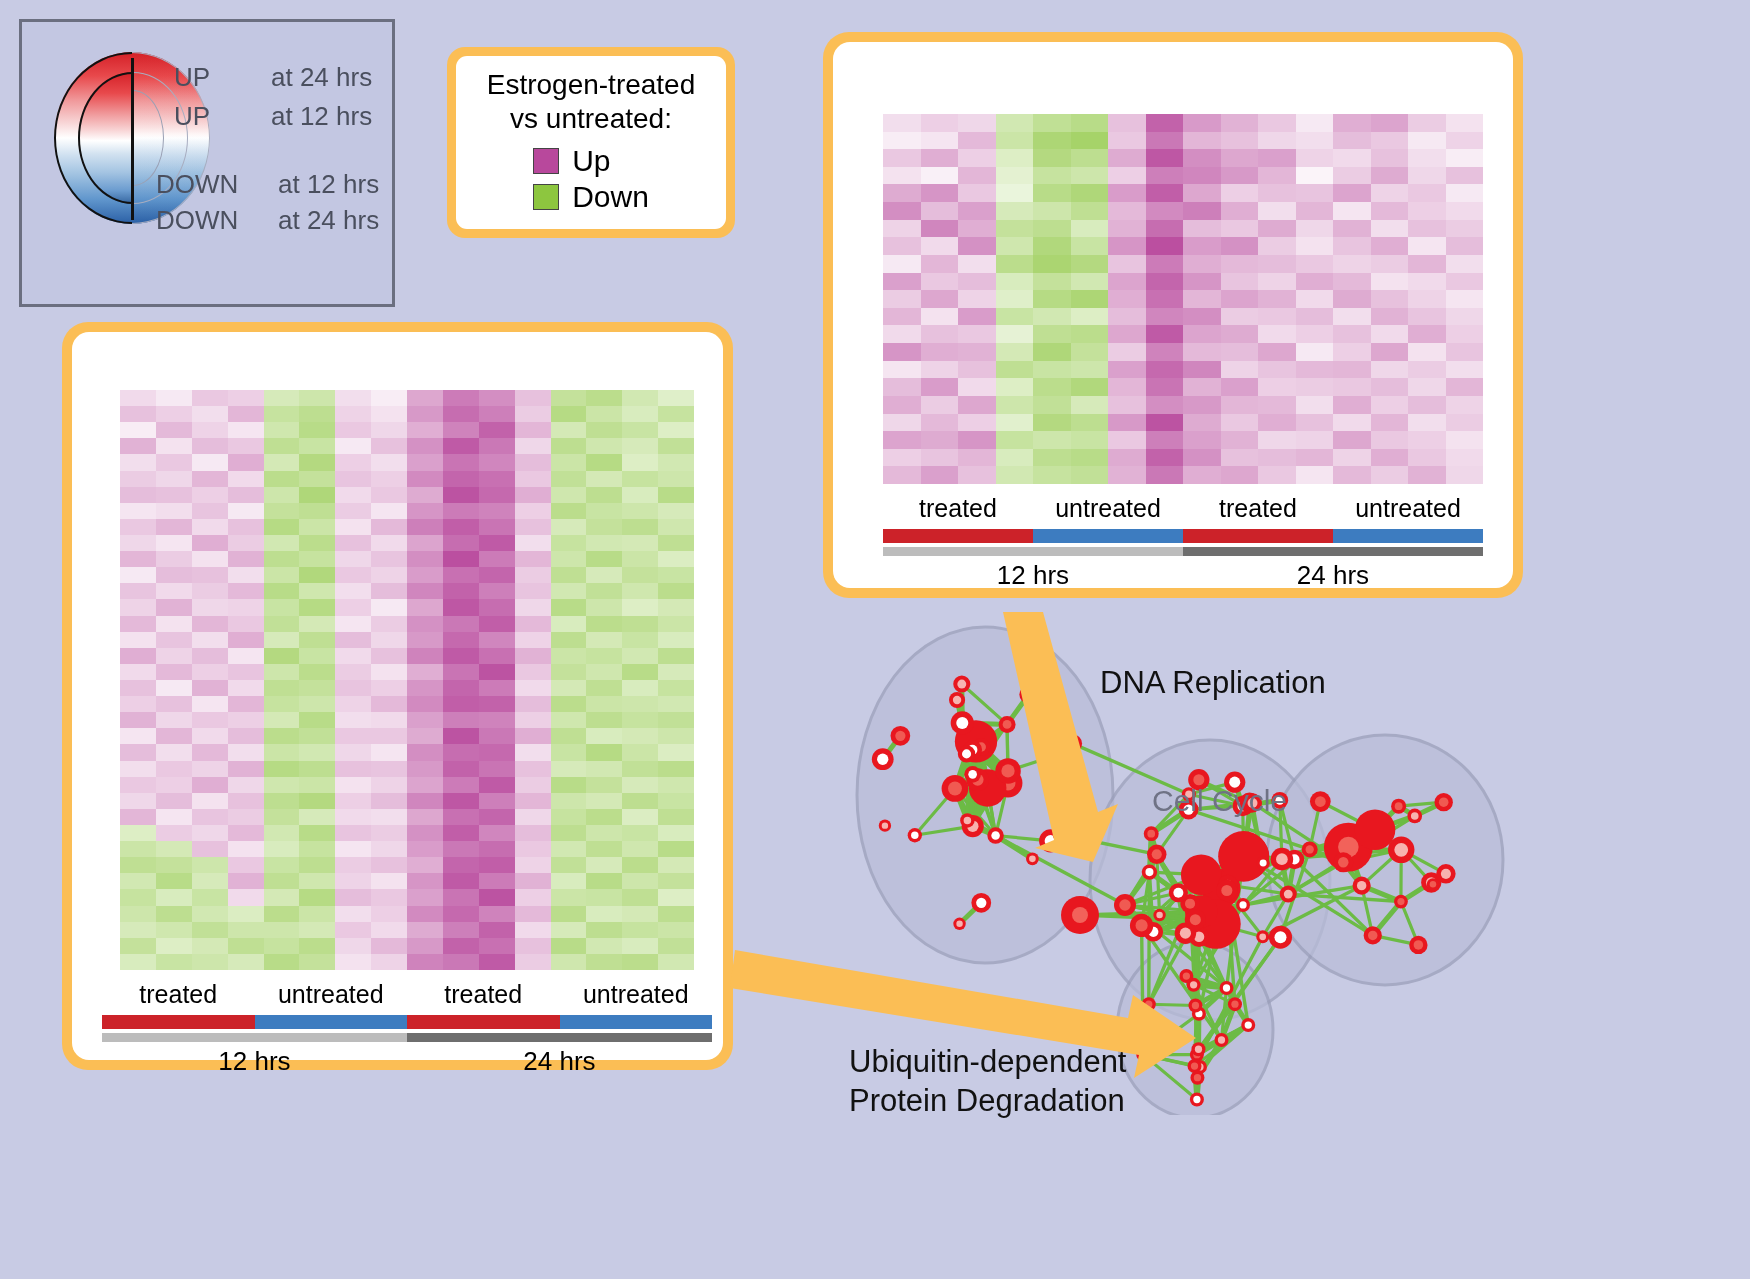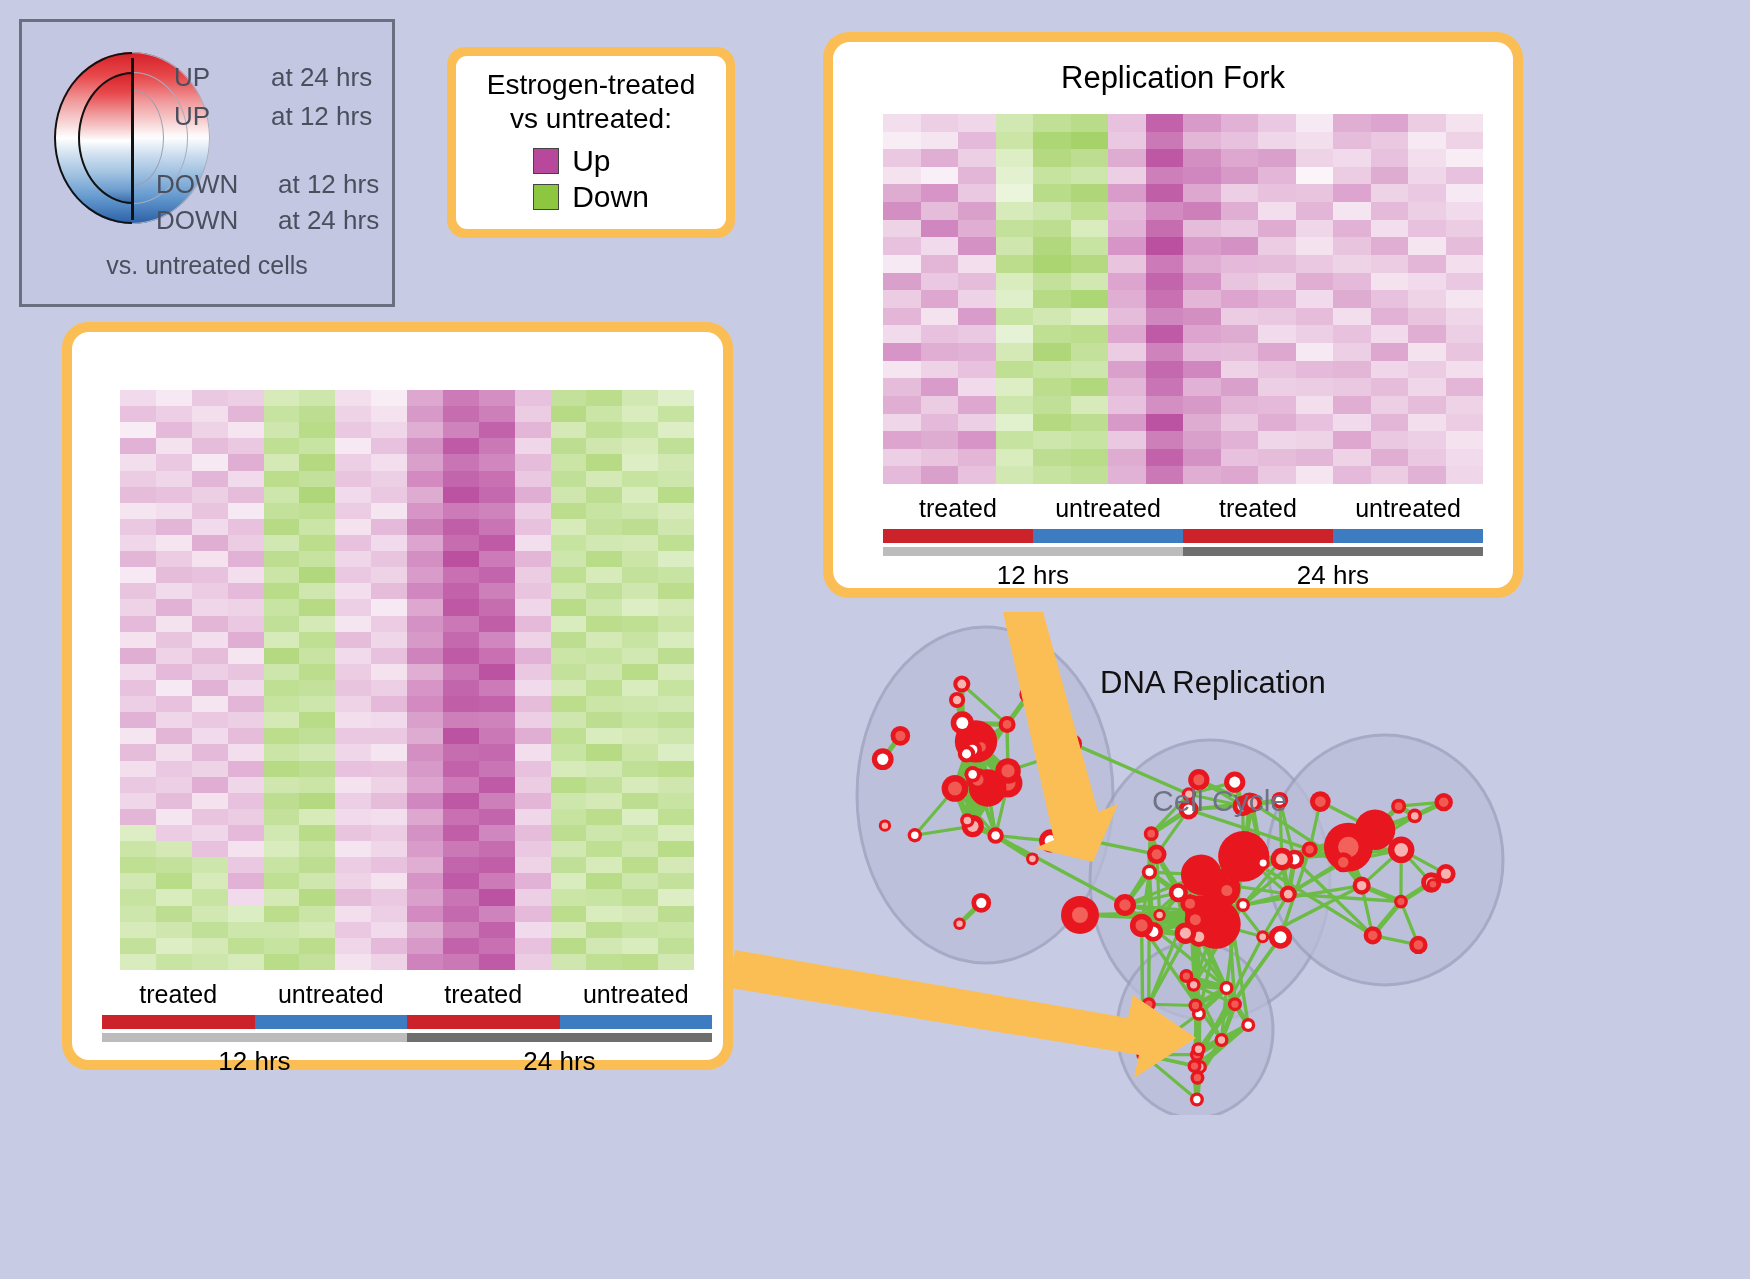--- a/index.html
+++ b/index.html
@@ -172,21 +172,20 @@
     <span class="donut-lbl lbl-up24">UP</span>
     <span class="donut-lbl lbl-at24top">at 24 hrs</span>
     <span class="donut-lbl lbl-up12">UP</span>
     <span class="donut-lbl lbl-at12top">at 12 hrs</span>
     <span class="donut-lbl lbl-dn12">DOWN</span>
     <span class="donut-lbl lbl-at12bot">at 12 hrs</span>
     <span class="donut-lbl lbl-dn24">DOWN</span>
     <span class="donut-lbl lbl-at24bot">at 24 hrs</span>
 
     <div class="donut-foot">
-      <div>vs. untreated cells</div>
     </div>
   </div>
 
   <div class="legend-updown">
     <div class="inner">
       <div class="lg-title">
         <div>Estrogen-treated</div>
         <div>vs untreated:</div>
       </div>
       <div class="lg-rows">
@@ -197,21 +196,20 @@
         <div class="lg-row">
           <span class="swatch" id="sw-down" style="background: rgb(141, 198, 63);"></span>
           <span class="lg-lbl">Down</span>
         </div>
       </div>
     </div>
   </div>
 
   <div class="panel" id="panel-rep">
     <div class="sheet">
-      <div class="panel-title">Replication Fork</div>
       <div class="hm" id="rep-hm" style="grid-template-columns: repeat(16, 1fr); grid-template-rows: repeat(21, 1fr);">
           <div class="hm-cell" style="background: rgb(242, 222, 237);"></div>
           <div class="hm-cell" style="background: rgb(237, 207, 229);"></div>
           <div class="hm-cell" style="background: rgb(239, 215, 233);"></div>
           <div class="hm-cell" style="background: rgb(209, 232, 178);"></div>
           <div class="hm-cell" style="background: rgb(192, 224, 149);"></div>
           <div class="hm-cell" style="background: rgb(184, 220, 136);"></div>
           <div class="hm-cell" style="background: rgb(231, 193, 221);"></div>
           <div class="hm-cell" style="background: rgb(194, 98, 170);"></div>
           <div class="hm-cell" style="background: rgb(216, 154, 201);"></div>
@@ -1903,19 +1901,21 @@
           <g>
             <circle cx="402.44026667384077" cy="462.71749204291757" r="7" fill="#e8171f"></circle>
             <circle cx="402.44026667384077" cy="462.71749204291757" r="3.64" fill="#f05a52"></circle>
           </g>
         </g>
     </svg>
   </div>
 
   <div class="cluster-lbl" id="lbl-dna">DNA Replication</div>
   <div class="cluster-lbl" id="lbl-cc">Cell Cycle</div>
+  <div class="cluster-lbl" id="lbl-ub">Ubiquitin-dependent
+Protein Degradation</div>
 
   <svg id="arrows" width="1750" height="1279" viewBox="0 0 1750 1279">
     <polygon fill="#fbbe55" points="1003,612 1043,612 1098,812 1118,804 1093,862 1035,848 1054,840"></polygon>
     <polygon fill="#fbbe55" points="735,950 1128,1018 1133,995 1196,1038 1134,1078 1139,1055 730,988"></polygon>
   </svg>
 
 </div>
 
 </body></html>

